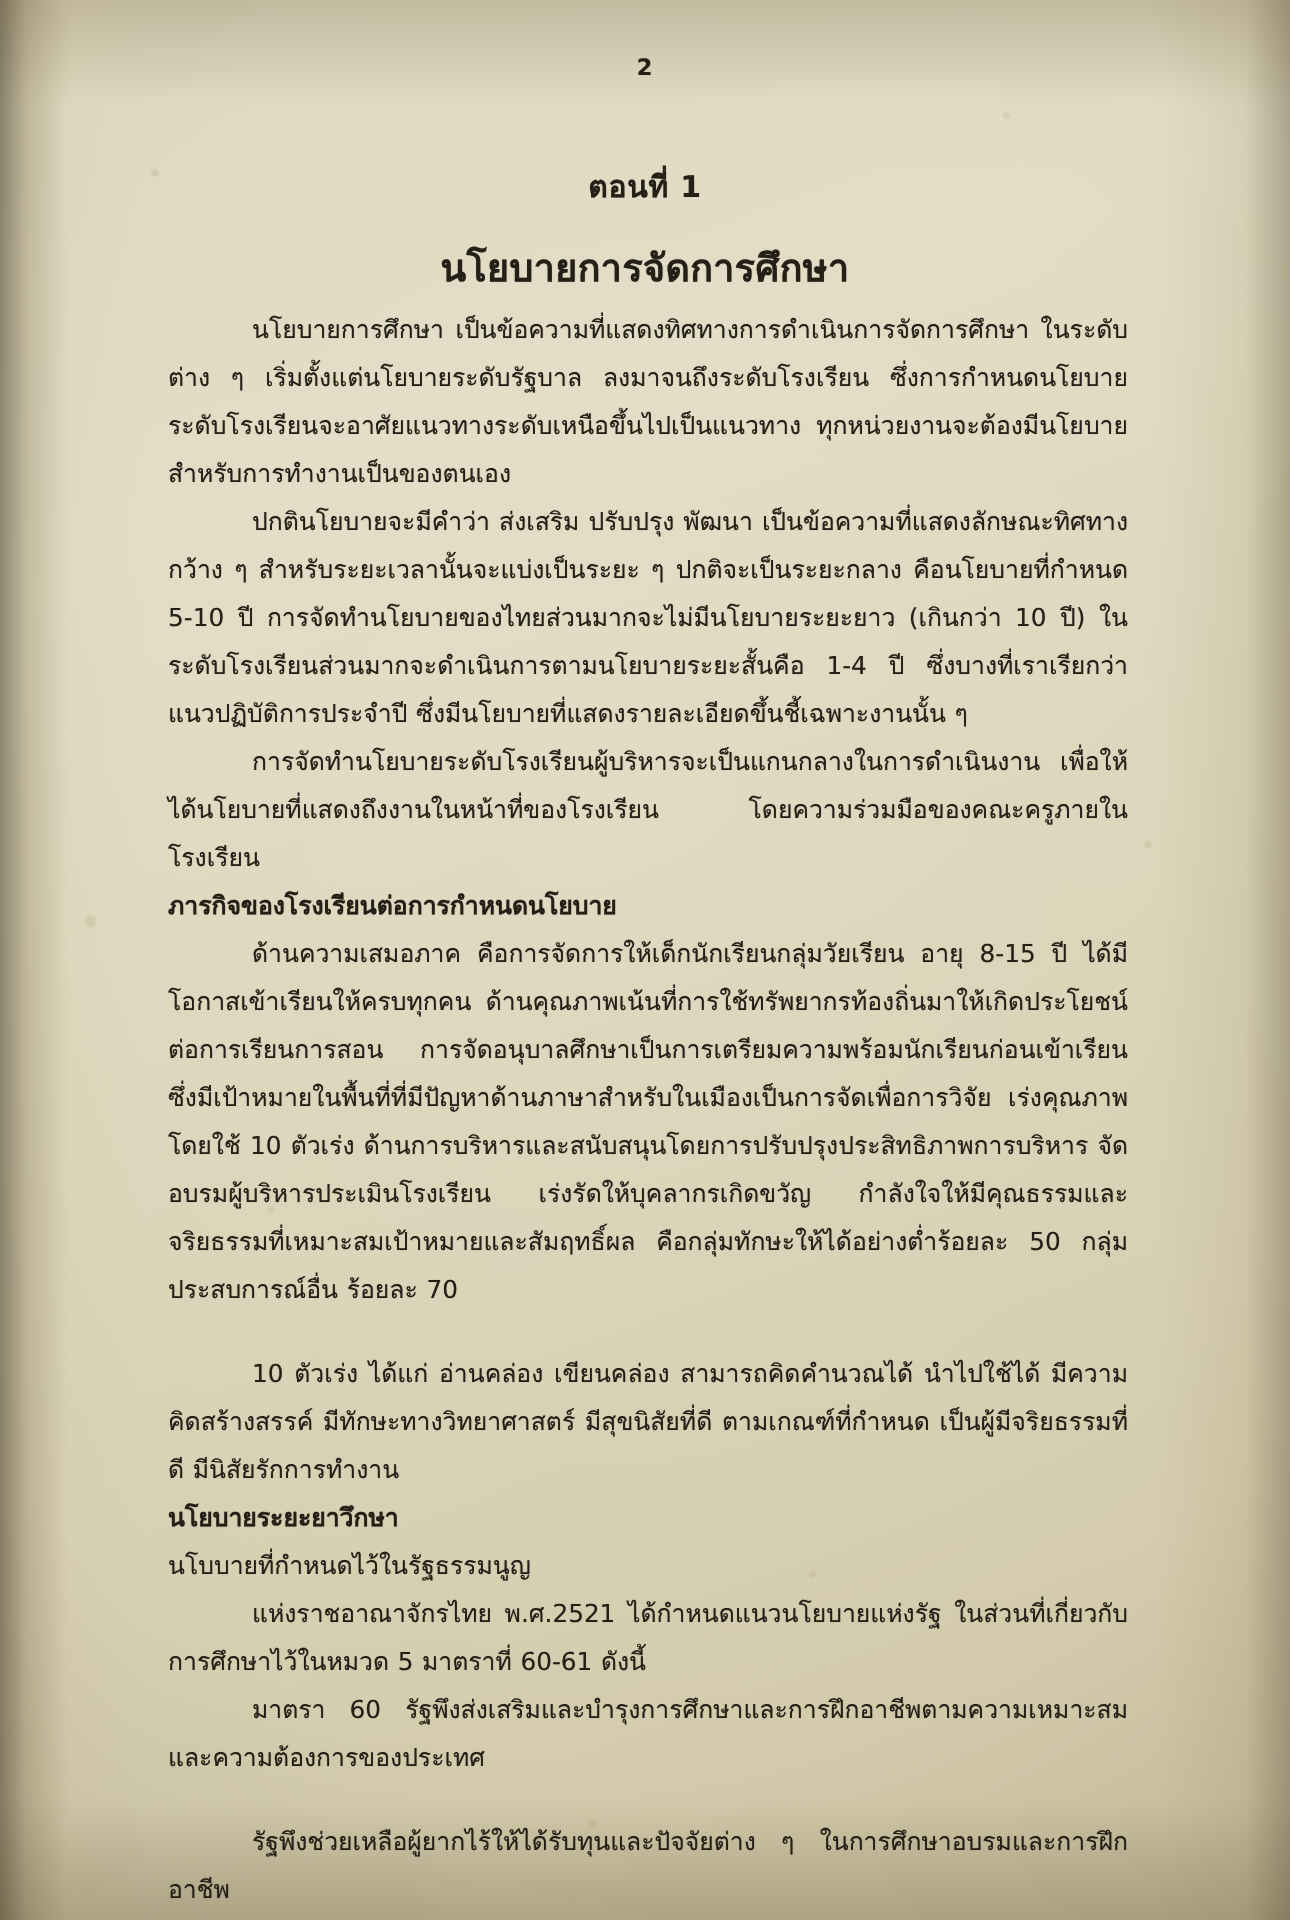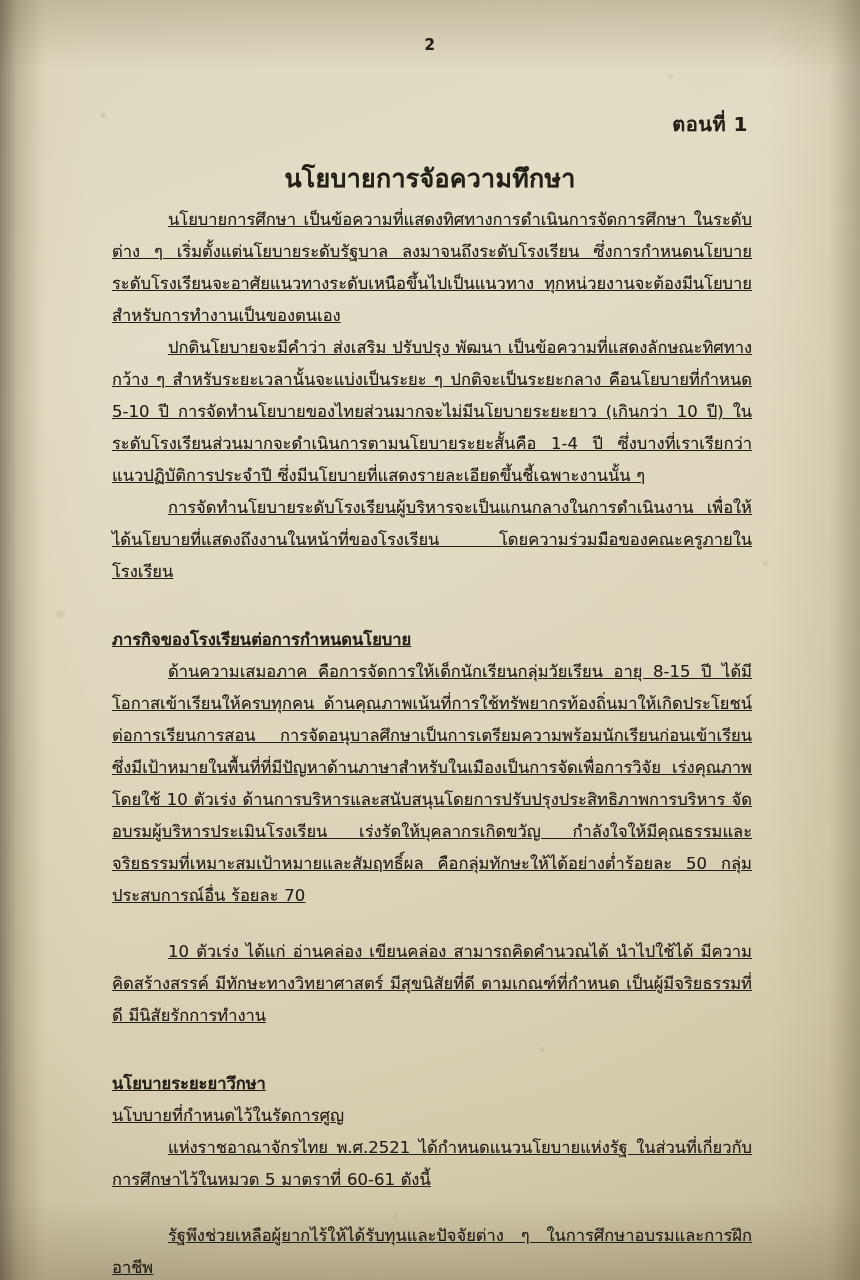--- a/index.html
+++ b/index.html
@@ -65,80 +65,78 @@
     position: absolute;
     top: 108px;
     left: 0;
     width: 636px;
     text-align: center;
   }
   .head-1 {
     font-size: 20px;
     font-weight: bold;
     letter-spacing: 0.5px;
-    text-align: right;
   }
   .head-2 {
     font-size: 25px;
     font-weight: bold;
     margin-top: 18px;
     letter-spacing: 0.3px;
   }
   .body {
     position: absolute;
     top: 204px;
     left: 0;
     width: 640px;
   }
   p {
     margin: 0;
     font-size: 16.5px;
     line-height: 32px;
     text-align: justify;
     text-justify: inter-word;
     word-spacing: 0.5px;
-    text-decoration: underline;
   }
   p.indent {
     text-indent: 56px;
   }
   p.subhead {
     font-weight: bold;
     text-indent: 0;
-    margin-top: 36px;
   }
   p.gap {
     margin-top: 24px;
   }
   
   .body p, .head-block, .folio {
     text-shadow: 0 0 0.6px rgba(40,32,20,0.45);
   }
 </style>
 </head>
 <body>
 
 <div class="page">
   <div class="content">
 
     <div class="folio">2</div>
 
     <div class="head-block">
       <div class="head-1">ตอนที่ 1</div>
-      <div class="head-2">นโยบายการจัอความทึกษา</div>
+      <div class="head-2">นโยบายการจัดการศึกษา</div>
     </div>
 
     <div class="body">
       <p class="indent">นโยบายการศึกษา เป็นข้อความที่แสดงทิศทางการดำเนินการจัดการศึกษา ในระดับต่าง ๆ เริ่มตั้งแต่นโยบายระดับรัฐบาล ลงมาจนถึงระดับโรงเรียน ซึ่งการกำหนดนโยบายระดับโรงเรียนจะอาศัยแนวทางระดับเหนือขึ้นไปเป็นแนวทาง ทุกหน่วยงานจะต้องมีนโยบายสำหรับการทำงานเป็นของตนเอง</p>
       <p class="indent">ปกตินโยบายจะมีคำว่า ส่งเสริม ปรับปรุง พัฒนา เป็นข้อความที่แสดงลักษณะทิศทางกว้าง ๆ สำหรับระยะเวลานั้นจะแบ่งเป็นระยะ ๆ ปกติจะเป็นระยะกลาง คือนโยบายที่กำหนด 5-10 ปี การจัดทำนโยบายของไทยส่วนมากจะไม่มีนโยบายระยะยาว (เกินกว่า 10 ปี) ในระดับโรงเรียนส่วนมากจะดำเนินการตามนโยบายระยะสั้นคือ 1-4 ปี ซึ่งบางที่เราเรียกว่า แนวปฏิบัติการประจำปี ซึ่งมีนโยบายที่แสดงรายละเอียดขึ้นชี้เฉพาะงานนั้น ๆ</p>
       <p class="indent">การจัดทำนโยบายระดับโรงเรียนผู้บริหารจะเป็นแกนกลางในการดำเนินงาน เพื่อให้ได้นโยบายที่แสดงถึงงานในหน้าที่ของโรงเรียน โดยความร่วมมือของคณะครูภายในโรงเรียน</p>
       <p class="subhead">ภารกิจของโรงเรียนต่อการกำหนดนโยบาย</p>
       <p class="indent">ด้านความเสมอภาค คือการจัดการให้เด็กนักเรียนกลุ่มวัยเรียน อายุ 8-15 ปี ได้มีโอกาสเข้าเรียนให้ครบทุกคน ด้านคุณภาพเน้นที่การใช้ทรัพยากรท้องถิ่นมาให้เกิดประโยชน์ต่อการเรียนการสอน การจัดอนุบาลศึกษาเป็นการเตรียมความพร้อมนักเรียนก่อนเข้าเรียน ซึ่งมีเป้าหมายในพื้นที่ที่มีปัญหาด้านภาษาสำหรับในเมืองเป็นการจัดเพื่อการวิจัย เร่งคุณภาพ โดยใช้ 10 ตัวเร่ง ด้านการบริหารและสนับสนุนโดยการปรับปรุงประสิทธิภาพการบริหาร จัดอบรมผู้บริหารประเมินโรงเรียน เร่งรัดให้บุคลากรเกิดขวัญ กำลังใจให้มีคุณธรรมและจริยธรรมที่เหมาะสมเป้าหมายและสัมฤทธิ์ผล คือกลุ่มทักษะให้ได้อย่างต่ำร้อยละ 50 กลุ่มประสบการณ์อื่น ร้อยละ 70</p>
       <p class="indent gap">10 ตัวเร่ง ได้แก่ อ่านคล่อง เขียนคล่อง สามารถคิดคำนวณได้ นำไปใช้ได้ มีความคิดสร้างสรรค์ มีทักษะทางวิทยาศาสตร์ มีสุขนิสัยที่ดี ตามเกณฑ์ที่กำหนด เป็นผู้มีจริยธรรมที่ดี มีนิสัยรักการทำงาน</p>
       <p class="subhead">นโยบายระยะยาวึกษา</p>
-      <p>นโบบายที่กำหนดไว้ในรัดการศูญ</p>
+      <p>นโบบายที่กำหนดไว้ในรัฐธรรมนูญ</p>
       <p class="indent">แห่งราชอาณาจักรไทย พ.ศ.2521 ได้กำหนดแนวนโยบายแห่งรัฐ ในส่วนที่เกี่ยวกับการศึกษาไว้ในหมวด 5 มาตราที่ 60-61 ดังนี้</p>
+      <p class="indent">มาตรา 60 รัฐพึงส่งเสริมและบำรุงการศึกษาและการฝึกอาชีพตามความเหมาะสมและความต้องการของประเทศ</p>
       <p class="indent gap">รัฐพึงช่วยเหลือผู้ยากไร้ให้ได้รับทุนและปัจจัยต่าง ๆ ในการศึกษาอบรมและการฝึกอาชีพ</p>
 
     </div>
 
   </div>
 </div>
 
 </body></html>

